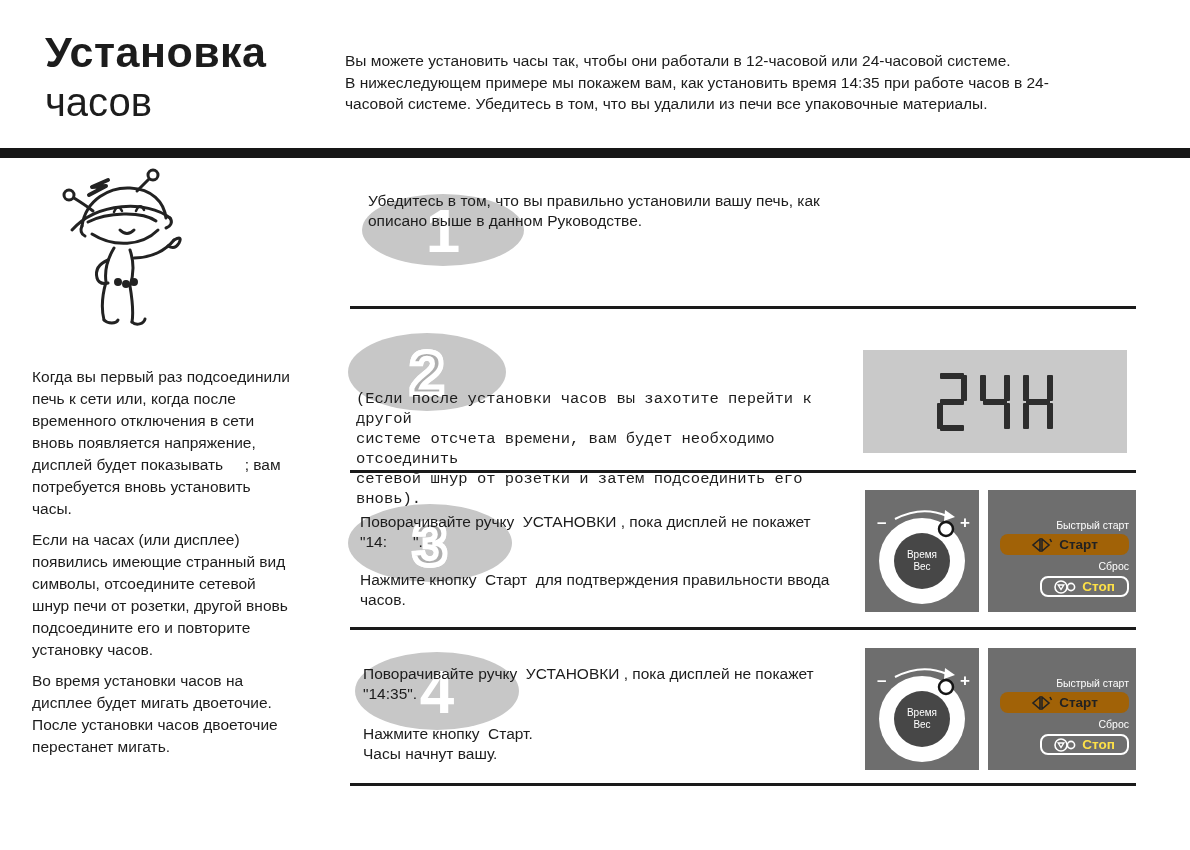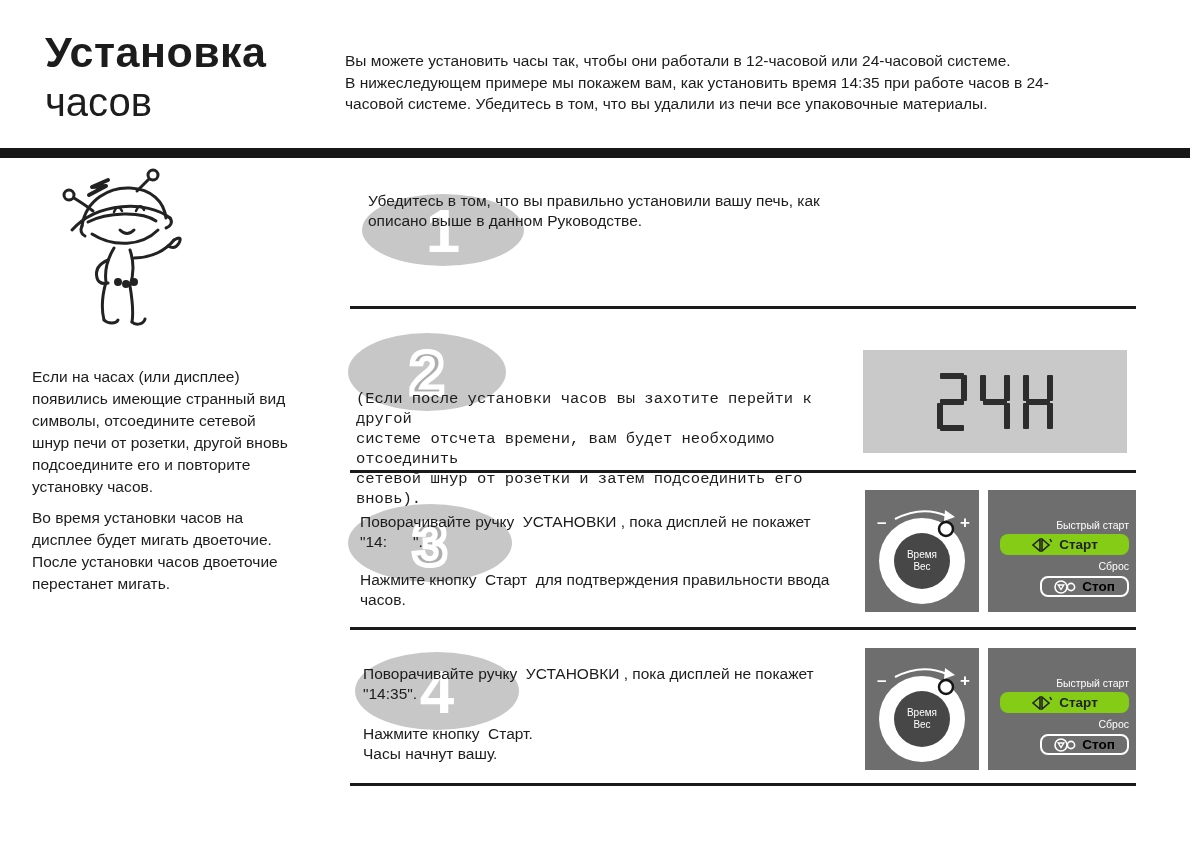--- a/index.html
+++ b/index.html
@@ -42,22 +42,22 @@
   .seg-c { left:24px; top:30px; width:6px;  height:26px; }
 
   
   .panel { background:#6e6e6e; }
   .knob-panel { width:114px; height:122px; }
   .btn-panel  { width:148px; height:122px; }
   .panel-label { position:absolute; right:7px; color:#fff; font-size:10.5px; }
   .btn { position:absolute; left:12px; right:7px; height:21px; border-radius:8px;
          display:flex; align-items:center; justify-content:center; gap:6px;
          font-size:13.5px; font-weight:bold; }
-  .btn-start { background:#84cc16; color:#222; top:44px; }
-  .btn-stop  { border:2px solid #fff; color:#000000; top:86px;margin-left:40px; }
+  .btn-start { background:#a16207; color:#222; top:44px; }
+  .btn-stop  { border:2px solid #fff; color:#fde047; top:86px;margin-left:40px; }
   .ql { top:29px; }  .rl { top:70px; }
   .btn svg { display:block; }
 </style>
 </head>
 <body>
 
 <div class="page">
 
   <div class="abs title1" style="left:45px; top:28px;">Установка</div>
   <div class="abs title2" style="left:45px; top:80px;">часов</div>
@@ -87,20 +87,27 @@
     <path d="M80 156 C84 160 92 158 93 153"></path>
     <path d="M82 92 C100 92 114 84 122 74"></path>
     <path d="M122 74 q9 -5 5 3 q-4 7 -11 3"></path>
     <path d="M56 94 q-14 6 -11 18 q2 7 11 5"></path>
     <circle cx="66" cy="116" r="2.5" fill="#222"></circle>
     <circle cx="74" cy="118" r="2.5" fill="#222"></circle>
     <circle cx="82" cy="116" r="2.5" fill="#222"></circle>
   </svg>
 
   <div class="abs side-text">
+    <p>Когда вы первый раз подсоединили
+печь к сети или, когда после
+временного отключения в сети
+вновь появляется напряжение,
+дисплей будет показывать     ; вам
+потребуется вновь установить
+часы.</p>
     <p>Если на часах (или дисплее)
 появились имеющие странный вид
 символы, отсоедините сетевой
 шнур печи от розетки, другой вновь
 подсоедините его и повторите
 установку часов.</p>
     <p>Во время установки часов на
 дисплее будет мигать двоеточие.
 После установки часов двоеточие
 перестанет мигать.</p>

